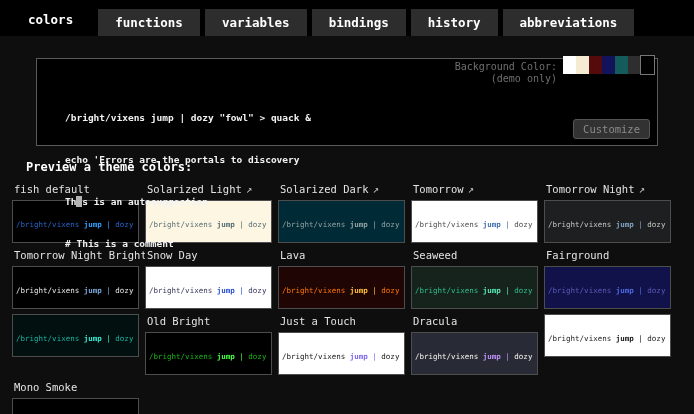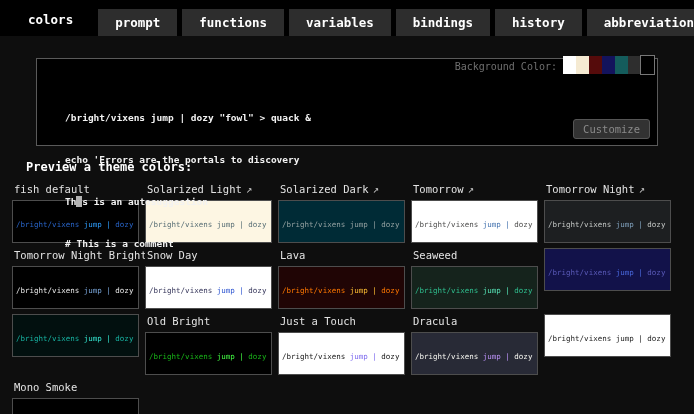--- a/index.html
+++ b/index.html
@@ -20,38 +20,38 @@
   .cursor-main{background:#b3b3b3;color:transparent;}
   .customize-btn{position:absolute;right:7px;bottom:6px;background:#323232;color:#8a8a8a;border:1px solid #555;border-radius:3px;font-size:10.5px;font-family:"DejaVu Sans Mono",monospace;padding:3px 9px;cursor:pointer;}
 
   
   .themes-heading{color:#fff;font-weight:bold;font-size:12px;margin:0 0 8px 26px;}
   .grid{display:grid;grid-template-columns:repeat(5,133px);row-gap:5px;margin-left:12px;}
   .card{cursor:pointer;}
   .card-title{color:#e3e3e3;font-size:10.5px;height:14px;margin:1px 0 3px 2px;white-space:nowrap;overflow:hidden;}
   .tlink{margin-left:4px;color:#cfcfcf;}
   .tbox{width:122px;height:37px;border:1px solid #4d4d4d;padding:2px 0 2px 3px;overflow:hidden;font-size:7.5px;line-height:8.8px;white-space:pre;}
-  .b{font-weight:normal;}
+  .b{font-weight:bold;}
 </style>
 </head>
 <body>
 
 <div class="tabbar">
     <div class="tab active">colors</div>
-    <div class="tab">prompt</div>
     <div class="tab">functions</div>
     <div class="tab">variables</div>
     <div class="tab">bindings</div>
     <div class="tab">history</div>
     <div class="tab">abbreviations</div>
   </div>
 
 <div class="main-preview">
   <div class="bg-label">
     <div>Background Color:</div>
+    <div>(demo only)</div>
   </div>
   <div class="swatches">
       <span class="swatch" style="background: rgb(255, 255, 255);"></span>
       <span class="swatch" style="background: rgb(245, 234, 210);"></span>
       <span class="swatch" style="background: rgb(85, 11, 11);"></span>
       <span class="swatch" style="background: rgb(19, 19, 92);"></span>
       <span class="swatch" style="background: rgb(20, 92, 92);"></span>
       <span class="swatch" style="background: rgb(46, 46, 46);"></span>
       <span class="swatch selected" style="background: rgb(0, 0, 0);"></span>
     </div>
@@ -150,20 +150,21 @@
     <div class="card-title"><span class="tname">Seaweed</span></div>
     <div class="tbox" style="background: rgb(21, 35, 28);">
       <div><span class="s-cmd1" style="color: rgb(47, 191, 143);">/bright/vixens </span><span class="s-param b" style="color: rgb(87, 230, 184);">jump</span><span class="s-sep" style="color: rgb(87, 230, 184);"> | </span><span class="s-cmd2" style="color: rgb(47, 191, 143);">dozy </span><span class="s-tail" style="color: rgb(87, 230, 184);">"fowl" &gt; quack &amp;</span></div>
       
       
       
     </div>
   </div>
 
   <div class="card">
+    <div class="card-title"><span class="tname">Fairground</span></div>
     <div class="tbox" style="background: rgb(18, 18, 74);">
       <div><span class="s-cmd1" style="color: rgb(90, 90, 184);">/bright/vixens </span><span class="s-param b" style="color: rgb(74, 106, 224);">jump</span><span class="s-sep" style="color: rgb(74, 106, 224);"> | </span><span class="s-cmd2" style="color: rgb(90, 90, 184);">dozy </span><span class="s-tail" style="color: rgb(255, 46, 151);">"fowl" &gt; quack &amp;</span></div>
       
       
       
     </div>
   </div>
 
   <div class="card">
     <div class="tbox" style="background: rgb(2, 16, 15);">

